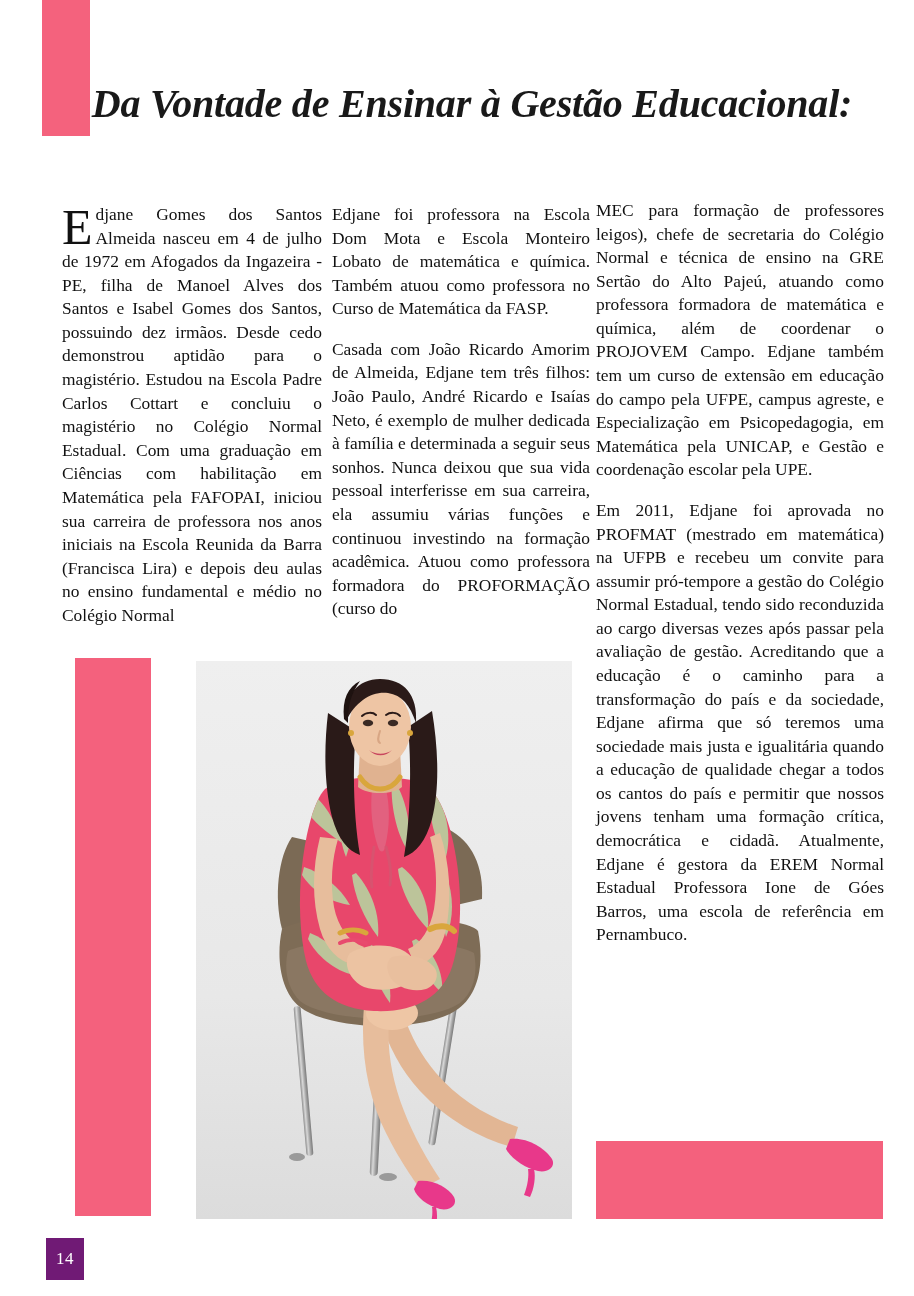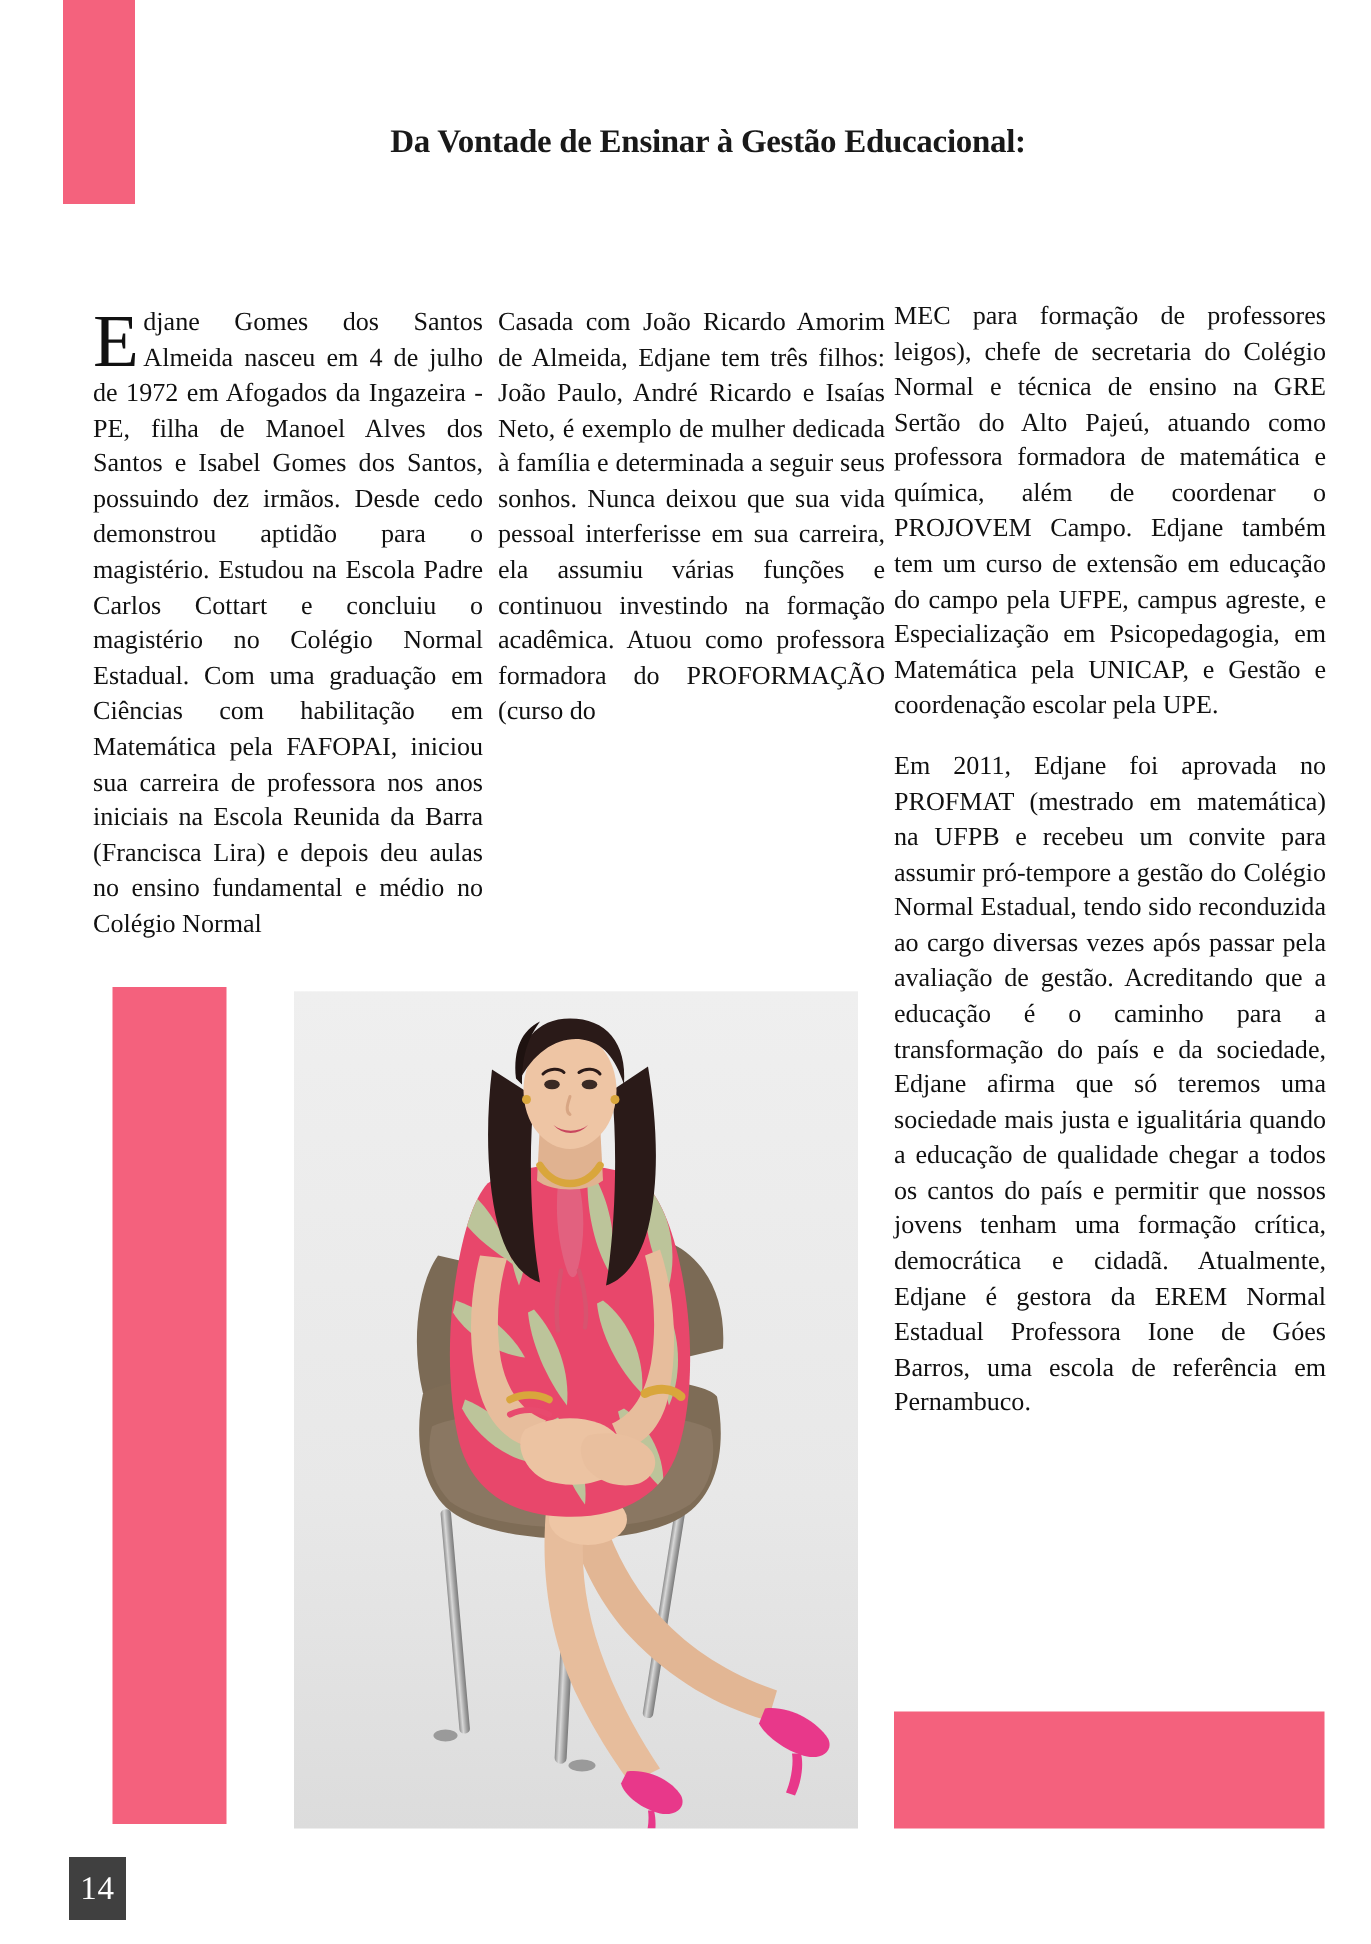--- a/index.html
+++ b/index.html
@@ -44,41 +44,42 @@
     background: #F4617D;
   }
 
   
   .page-number {
     position: absolute;
     left: 46px;
     top: 1238px;
     width: 38px;
     height: 42px;
-    background: #404040;
+    background: #701a75;
     color: #ffffff;
     font-family: "Liberation Serif", serif;
-    font-size: 22px;
+    font-size: 17px;
     line-height: 42px;
     text-align: center;
     letter-spacing: 0.5px;
   }
 
   
   .headline {
     position: absolute;
     left: 57px;
     top: 82px;
     width: 830px;
     text-align: center;
   }
   .headline-kicker {
     font-family: "Liberation Serif", serif;
+    font-style: italic;
     font-weight: bold;
-    font-size: 22px;
+    font-size: 40px;
     color: #191919;
     letter-spacing: -0.2px;
     line-height: 1.12;
     white-space: nowrap;
   }
   .headline-main {
     font-family: "Liberation Serif", serif;
     font-style: italic;
     font-weight: bold;
     font-size: 45px;
@@ -141,20 +142,21 @@
 
   <div class="headline">
     <div class="headline-kicker">Da Vontade de Ensinar à Gestão Educacional:</div>
   </div>
 
   <div class="col col-1">
     <p><span class="dropcap">E</span><span>djane Gomes dos Santos Almeida nasceu em 4 de julho de 1972 em Afogados da Ingazeira - PE, filha de Manoel Alves dos Santos e Isabel Gomes dos Santos, possuindo dez irmãos. Desde cedo demonstrou aptidão para o magistério. Estudou na Escola Padre Carlos Cottart e concluiu o magistério no Colégio Normal Estadual. Com uma graduação em Ciências com habilitação em Matemática pela FAFOPAI, iniciou sua carreira de professora nos anos iniciais na Escola Reunida da Barra (Francisca Lira) e depois deu aulas no ensino fundamental e médio no Colégio Normal</span></p>
   </div>
 
   <div class="col col-2">
+    <p>Edjane foi professora na Escola Dom Mota e Escola Monteiro Lobato de matemática e química. Também atuou como professora no Curso de Matemática da FASP.</p>
     <p>Casada com João Ricardo Amorim de Almeida, Edjane tem três filhos: João Paulo, André Ricardo e Isaías Neto, é exemplo de mulher dedicada à família e determinada a seguir seus sonhos. Nunca deixou que sua vida pessoal interferisse em sua carreira, ela assumiu várias funções e continuou investindo na formação acadêmica. Atuou como professora formadora do PROFORMAÇÃO (curso do</p>
   </div>
 
   <div class="col col-3">
     <p>MEC para formação de professores leigos), chefe de secretaria do Colégio Normal e técnica de ensino na GRE Sertão do Alto Pajeú, atuando como professora formadora de matemática e química, além de coordenar o PROJOVEM Campo. Edjane também tem um curso de extensão em educação do campo pela UFPE, campus agreste, e Especialização em Psicopedagogia, em Matemática pela UNICAP, e Gestão e coordenação escolar pela UPE.</p>
     <p>Em 2011, Edjane foi aprovada no PROFMAT (mestrado em matemática) na UFPB e recebeu um convite para assumir pró-tempore a gestão do Colégio Normal Estadual, tendo sido reconduzida ao cargo diversas vezes após passar pela avaliação de gestão. Acreditando que a educação é o caminho para a transformação do país e da sociedade, Edjane afirma que só teremos uma sociedade mais justa e igualitária quando a educação de qualidade chegar a todos os cantos do país e permitir que nossos jovens tenham uma formação crítica, democrática e cidadã. Atualmente, Edjane é gestora da EREM Normal Estadual Professora Ione de Góes Barros, uma escola de referência em Pernambuco.</p>
   </div>
 
   <div class="photo">
     <svg viewBox="0 0 376 558" preserveAspectRatio="xMidYMid slice">

